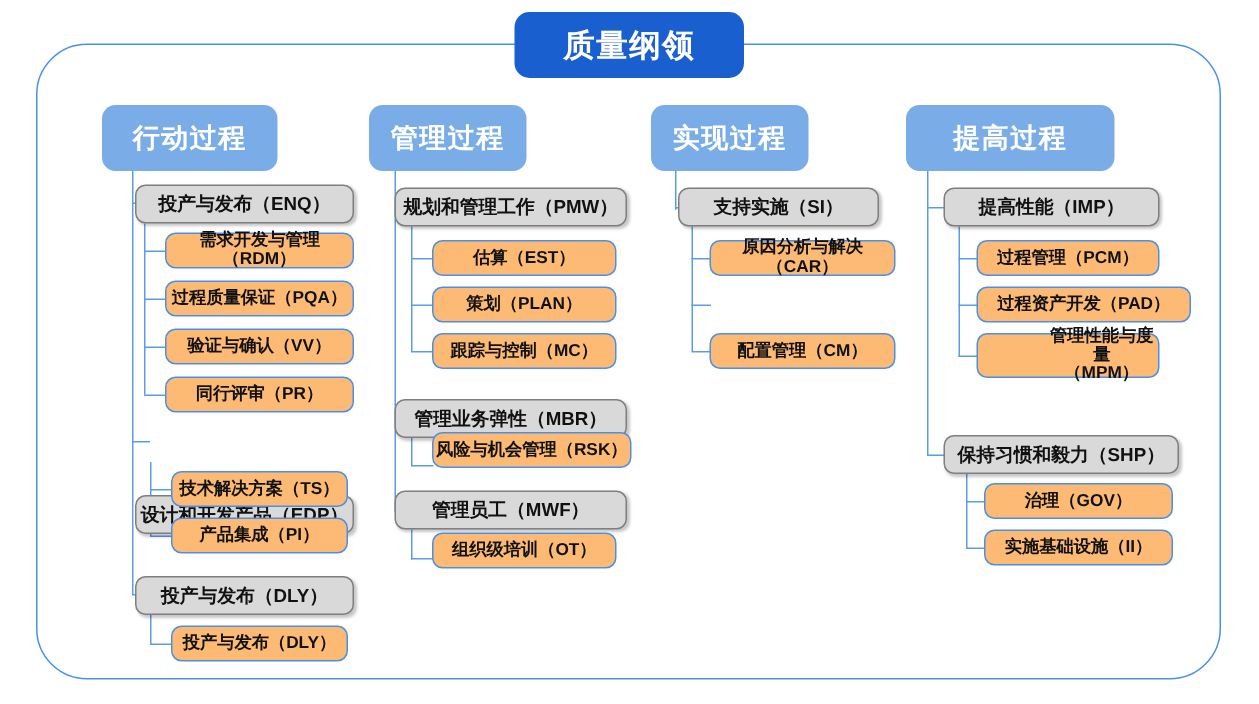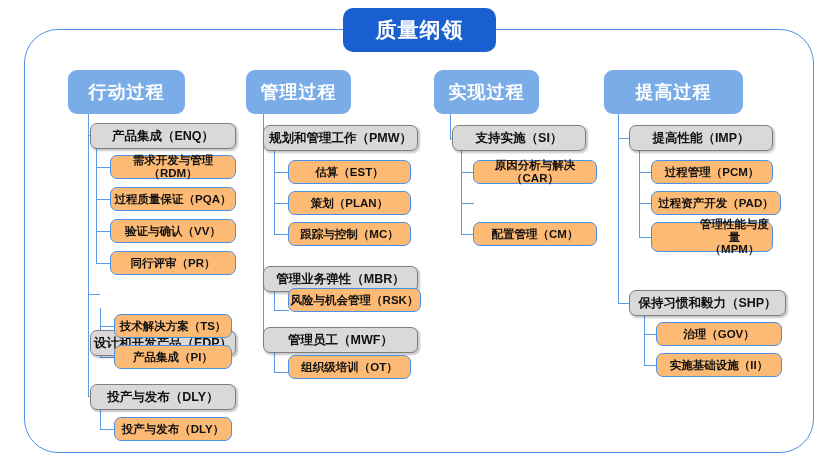--- a/index.html
+++ b/index.html
@@ -66,21 +66,21 @@
 
   <div class="frame"></div>
 
   <div class="root-title">质量纲领</div>
 
   <div class="cat" style="left:68px;top:70px;width:117px;">行动过程</div>
 
   <div class="ln v" style="left:88px;top:114px;height:282px;"></div>
 
   <div class="ln h" style="left:88px;top:135px;width:12px;"></div>
-  <div class="grp" style="left:90px;top:123px;width:146px;">产品集成（ENQ）</div>
+  <div class="grp" style="left:90px;top:123px;width:146px;">投产与发布（ENQ）</div>
   <div class="ln v" style="left:96px;top:149px;height:114px;"></div>
 
   <div class="ln h" style="left:96px;top:167px;width:15px;"></div>
   <div class="leaf" style="left:110px;top:155px;width:126px;">需求开发与管理（RDM）</div>
 
   <div class="ln h" style="left:96px;top:199px;width:15px;"></div>
   <div class="leaf" style="left:110px;top:187px;width:126px;">过程质量保证（PQA）</div>
 
   <div class="ln h" style="left:96px;top:231px;width:15px;"></div>
   <div class="leaf" style="left:110px;top:219px;width:126px;">验证与确认（VV）</div>
@@ -153,21 +153,21 @@
   <div class="ln v" style="left:618px;top:114px;height:190px;"></div>
 
   <div class="ln h" style="left:618px;top:138px;width:12px;"></div>
   <div class="grp" style="left:629px;top:125px;width:144px;">提高性能（IMP）</div>
   <div class="ln v" style="left:639px;top:151px;height:87px;"></div>
 
   <div class="ln h" style="left:639px;top:172px;width:13px;"></div>
   <div class="leaf" style="left:651px;top:160px;width:122px;">过程管理（PCM）</div>
 
   <div class="ln h" style="left:639px;top:203px;width:13px;"></div>
-  <div class="leaf" style="left:651px;top:191px;width:130px;">过程资产开发（PAD）</div>
+  <div class="leaf" style="left:651px;top:191px;width:143px;">过程资产开发（PAD）</div>
 
   <div class="ln h" style="left:639px;top:237px;width:13px;"></div>
   <div class="leaf two-line" style="left:651px;top:222px;width:122px;white-space:pre-line;padding-left:45px;">管理性能与度量
 （MPM）</div>
 
   <div class="ln h" style="left:618px;top:303px;width:12px;"></div>
   <div class="grp" style="left:629px;top:290px;width:157px;text-align:right;">保持习惯和毅力（SHP）</div>
   <div class="ln v" style="left:644px;top:316px;height:50px;"></div>
 
   <div class="ln h" style="left:644px;top:334px;width:13px;"></div>

